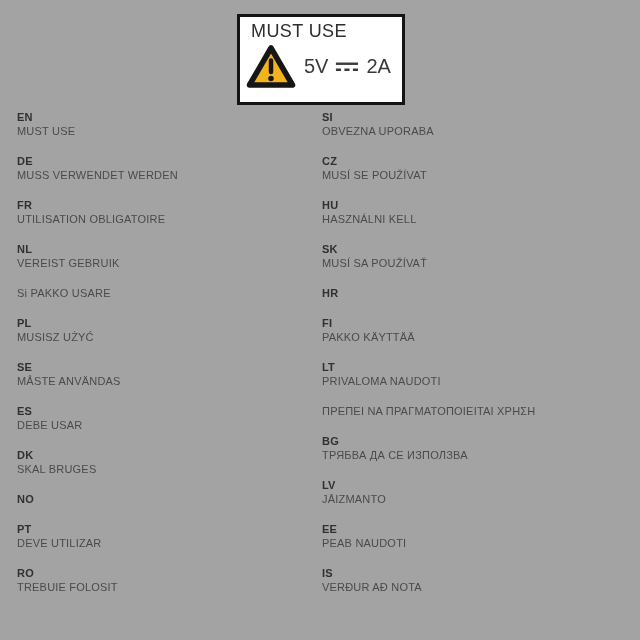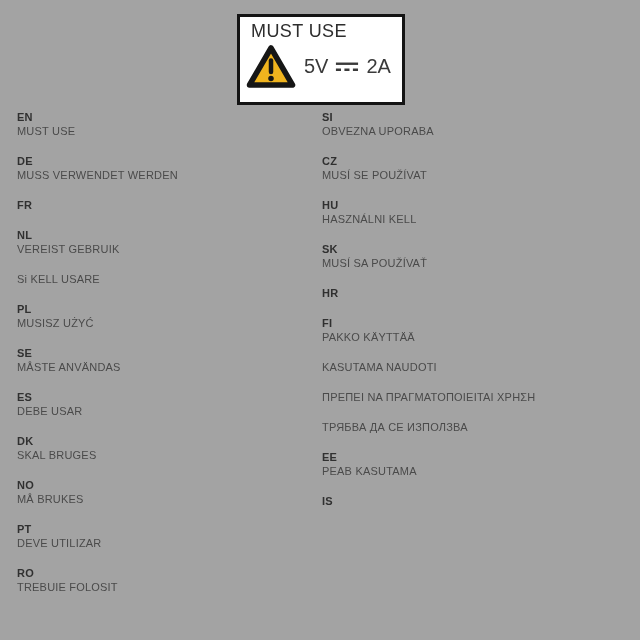--- a/index.html
+++ b/index.html
@@ -130,29 +130,30 @@
         <div class="text">MUST USE</div>
       </div>
 
       <div class="entry">
         <div class="code">DE</div>
         <div class="text">MUSS VERWENDET WERDEN</div>
       </div>
 
       <div class="entry">
         <div class="code">FR</div>
+        <div class="text">UTILISATION OBLIGATOIRE</div>
       </div>
 
       <div class="entry">
         <div class="code">NL</div>
         <div class="text">VEREIST GEBRUIK</div>
       </div>
 
       <div class="entry">
-        <div class="text">Si KELL USARE</div>
+        <div class="text">Si PAKKO USARE</div>
       </div>
 
       <div class="entry">
         <div class="code">PL</div>
         <div class="text">MUSISZ UŻYĆ</div>
       </div>
 
       <div class="entry">
         <div class="code">SE</div>
         <div class="text">MÅSTE ANVÄNDAS</div>
@@ -163,21 +164,20 @@
         <div class="text">DEBE USAR</div>
       </div>
 
       <div class="entry">
         <div class="code">DK</div>
         <div class="text">SKAL BRUGES</div>
       </div>
 
       <div class="entry">
         <div class="code">NO</div>
-        <div class="text">MÅ BRUKES</div>
       </div>
 
       <div class="entry">
         <div class="code">PT</div>
         <div class="text">DEVE UTILIZAR</div>
       </div>
 
       <div class="entry">
         <div class="code">RO</div>
         <div class="text">TREBUIE FOLOSIT</div>
@@ -209,35 +209,42 @@
       <div class="entry">
         <div class="code">HR</div>
       </div>
 
       <div class="entry">
         <div class="code">FI</div>
         <div class="text">PAKKO KÄYTTÄÄ</div>
       </div>
 
       <div class="entry">
-        <div class="text">KASUTAMA NAUDOTI</div>
+        <div class="code">LT</div>
+        <div class="text">PRIVALOMA NAUDOTI</div>
       </div>
 
       <div class="entry">
         <div class="text">ΠΡΕΠΕΙ ΝΑ ΠΡΑΓΜΑΤΟΠΟΙΕΙΤΑΙ ΧΡΗΣΗ</div>
       </div>
 
       <div class="entry">
+        <div class="code">BG</div>
         <div class="text">ТРЯБВА ДА СЕ ИЗПОЛЗВА</div>
       </div>
 
+      <div class="entry">
+        <div class="code">LV</div>
+        <div class="text">JĀIZMANTO</div>
+      </div>
 
       <div class="entry">
         <div class="code">EE</div>
-        <div class="text">PEAB KASUTAMA</div>
+        <div class="text">PEAB NAUDOTI</div>
       </div>
 
       <div class="entry">
         <div class="code">IS</div>
+        <div class="text">VERÐUR AÐ NOTA</div>
       </div>
     </div>
 
 </div>
 
 </body></html>

